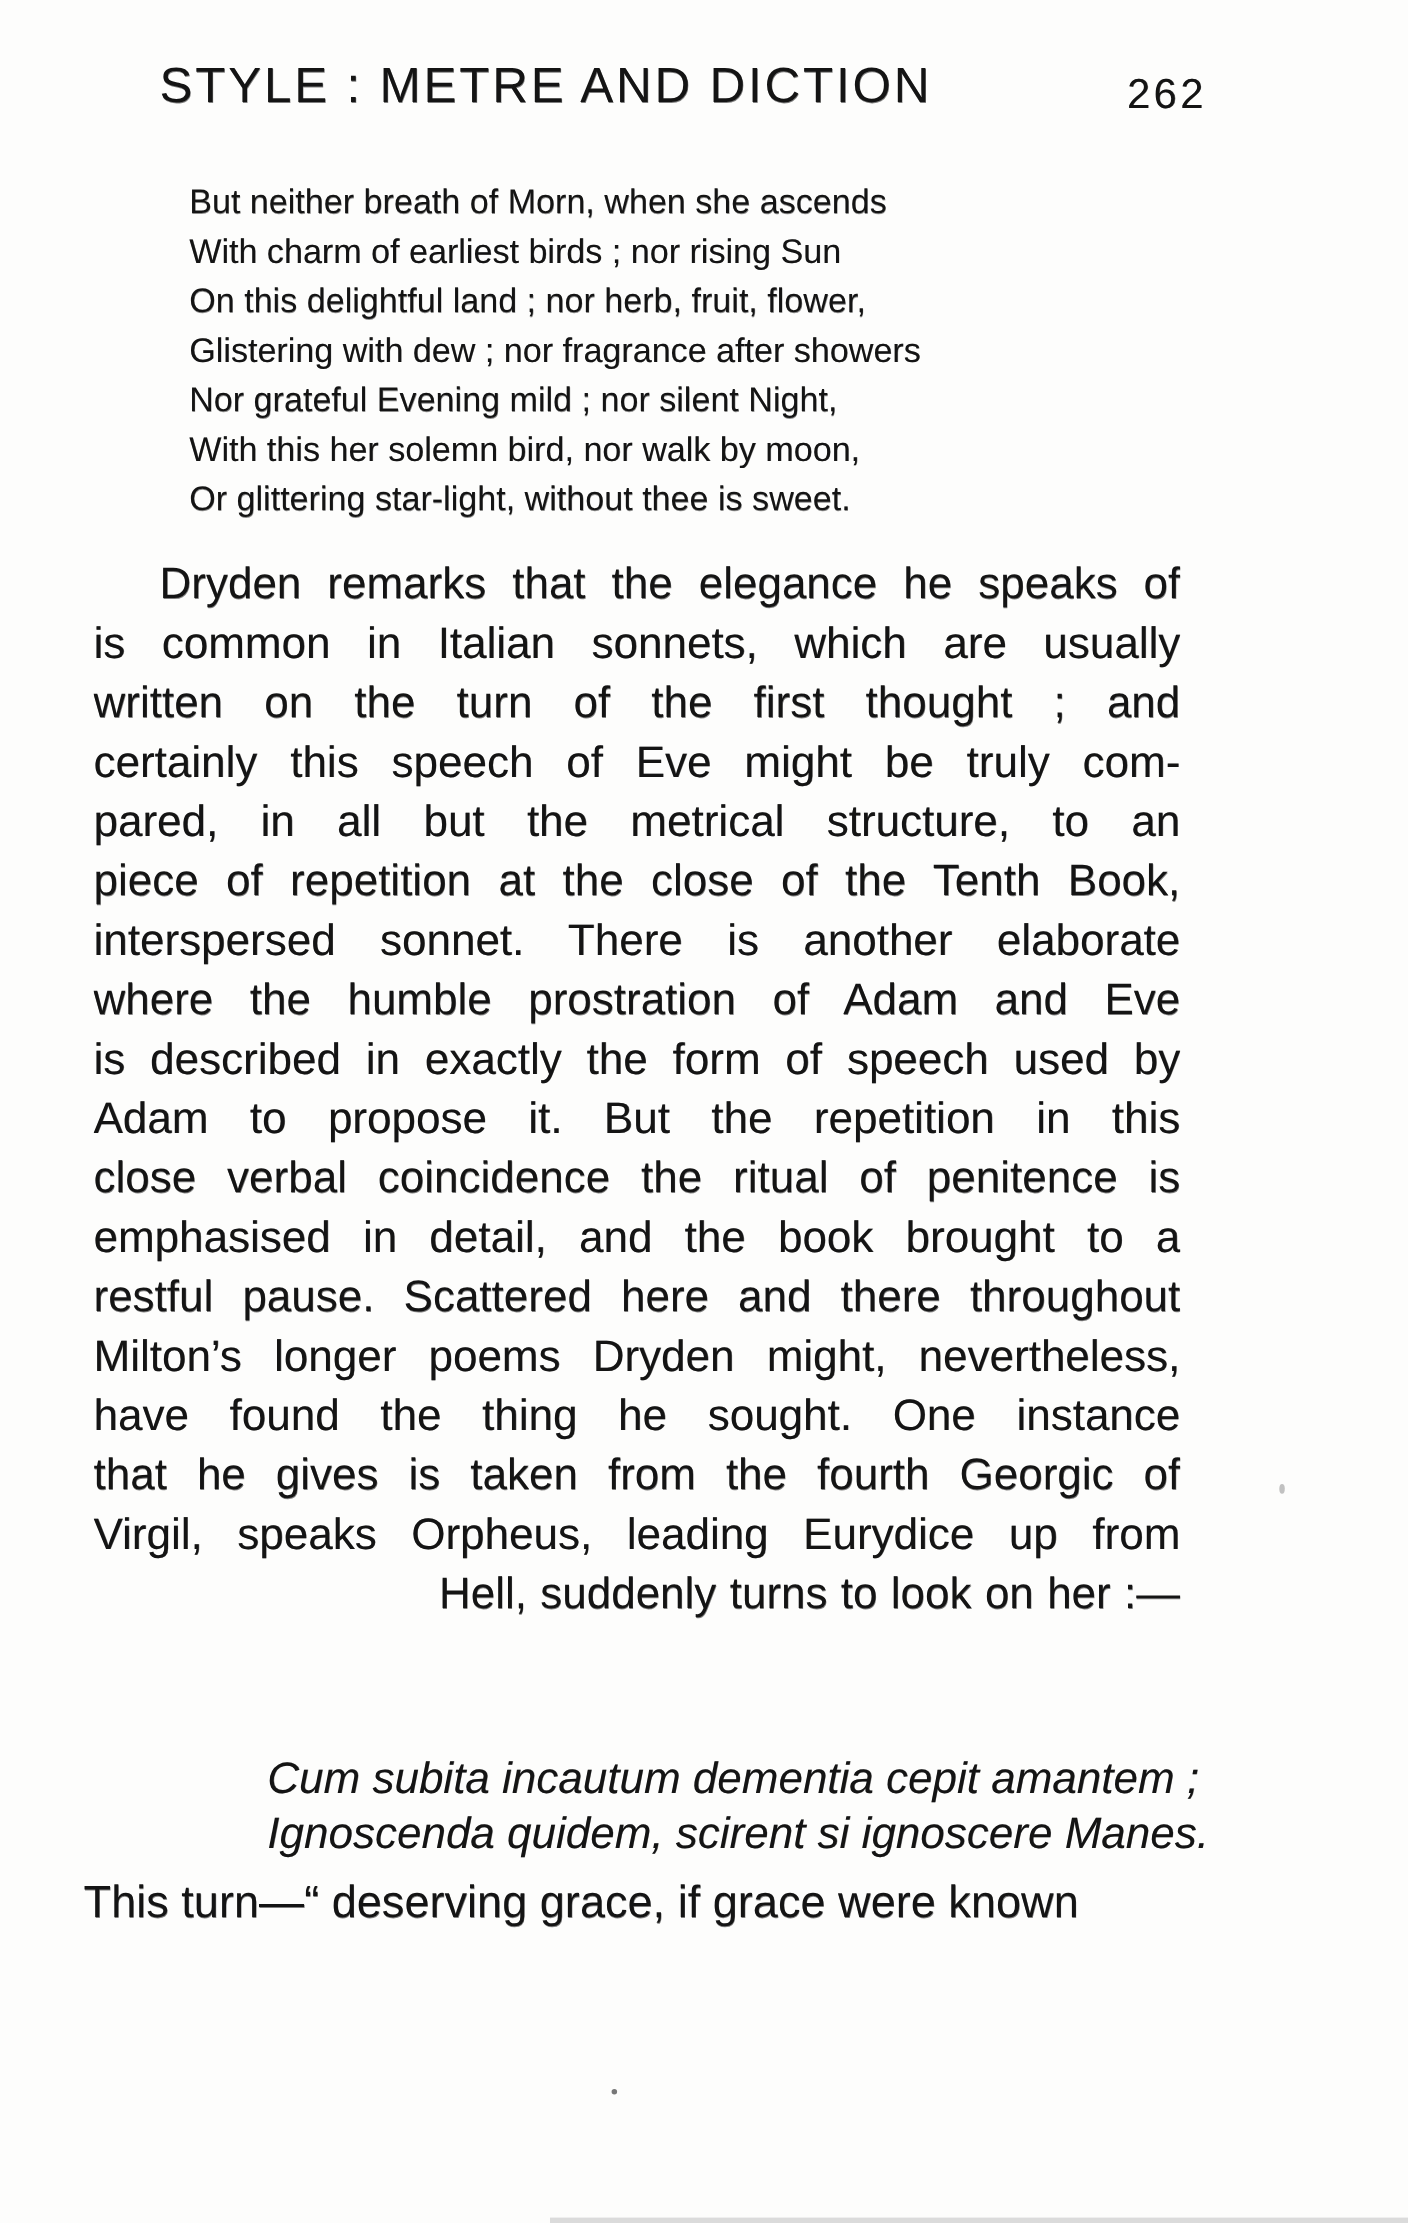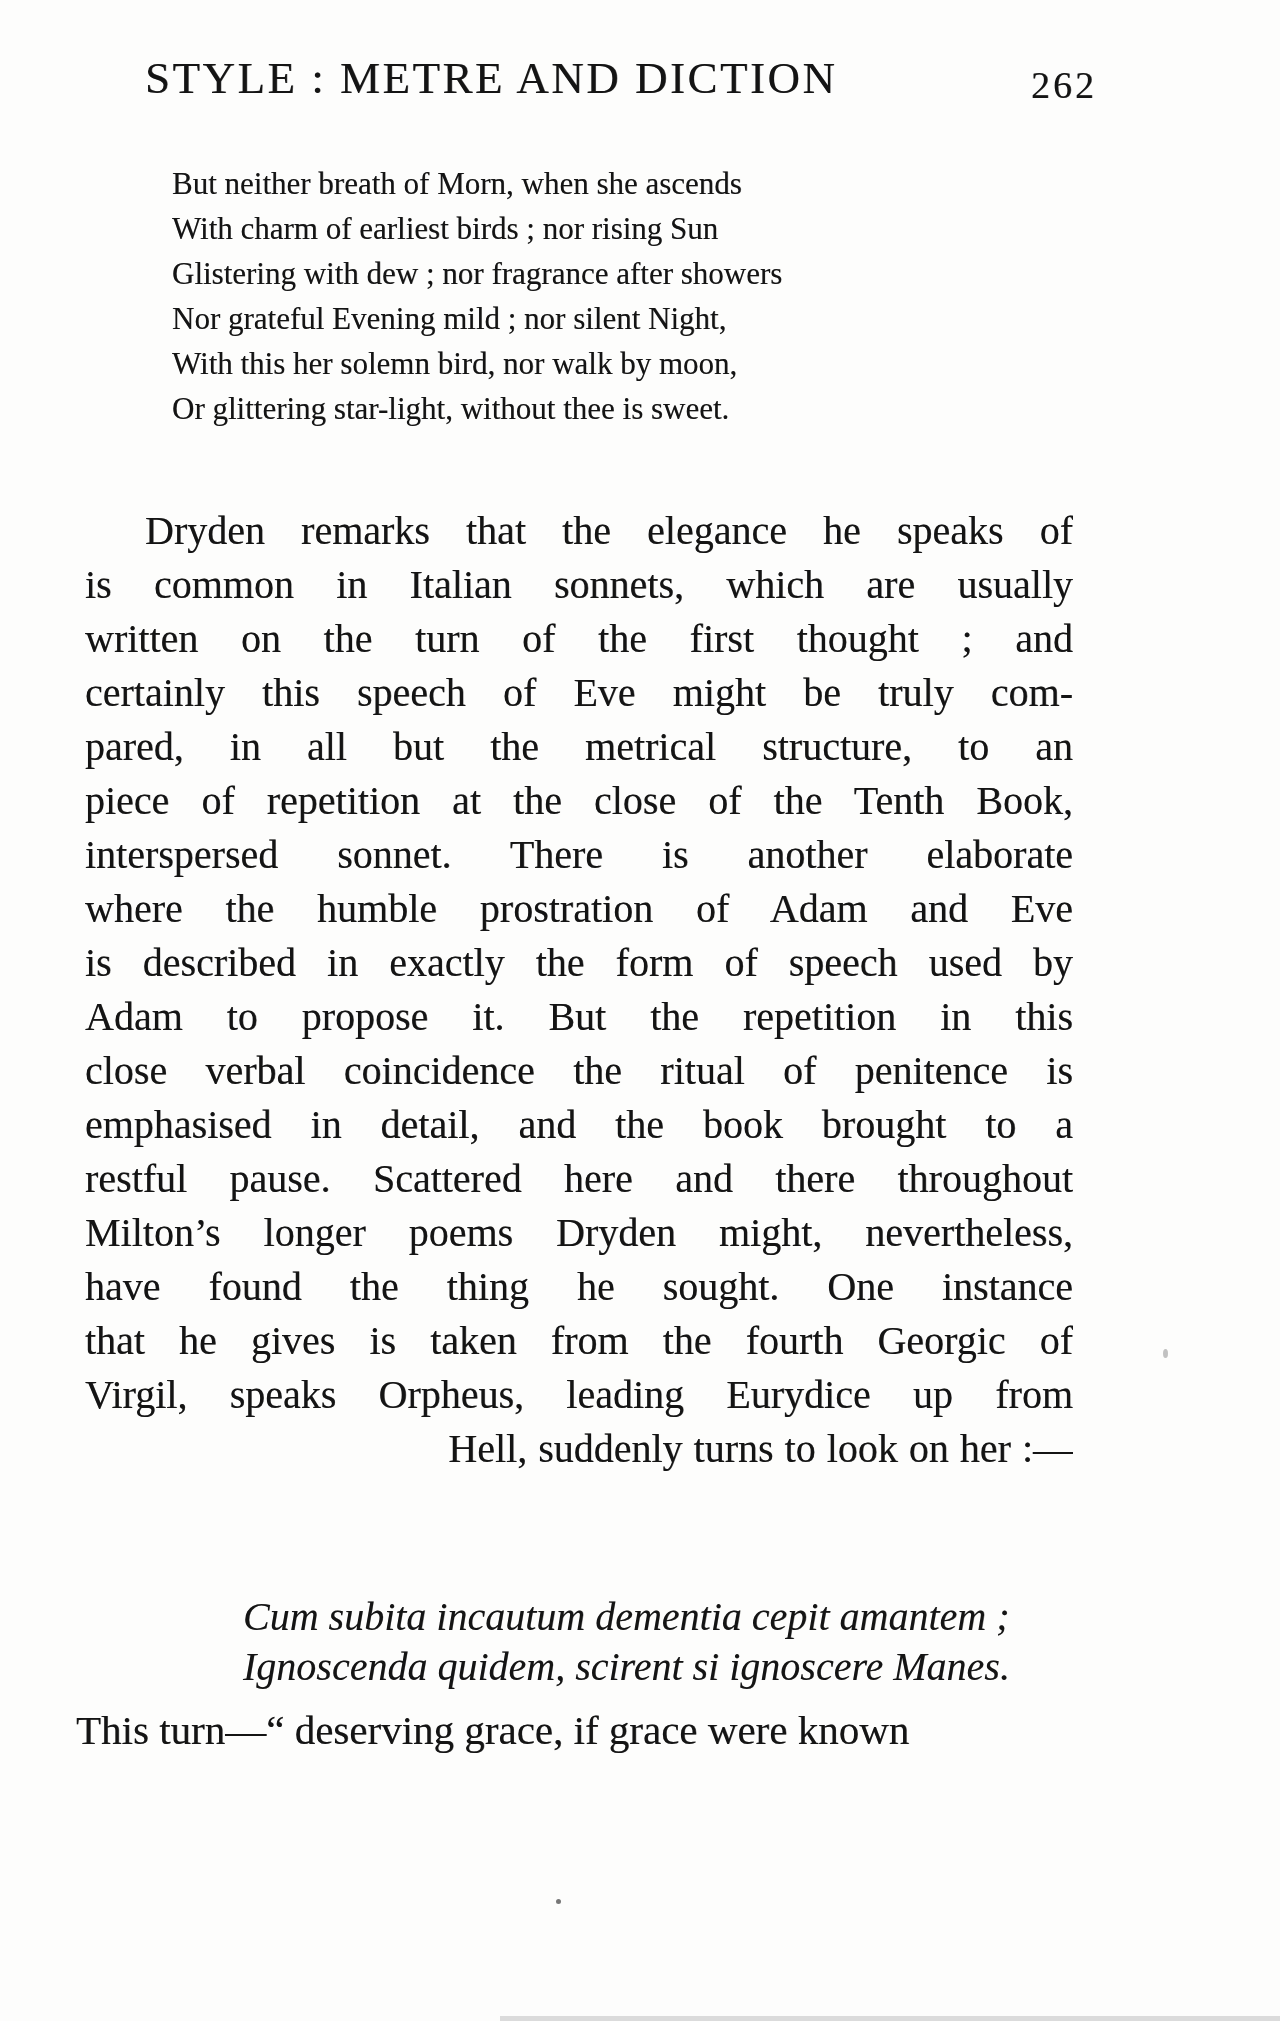--- a/index.html
+++ b/index.html
@@ -6,21 +6,21 @@
     margin: 0;
     padding: 0;
     background: #ffffff;
   }
   .page {
     position: relative;
     width: 1280px;
     height: 2021px;
     background: #fdfdfc;
     overflow: hidden;
-    font-family: Liberation Serif, serif;
+    font-family: Liberation Sans, sans-serif;
     color: #141414;
   }
   
   .header {
     position: absolute;
     top: 52px;
     left: 145px;
     width: 952px;
     display: flex;
     justify-content: space-between;
@@ -134,20 +134,21 @@
 <div class="page">
 
   <div class="header">
     <span class="header-title">STYLE : METRE AND DICTION</span>
     <span class="page-number">262</span>
   </div>
 
   <div class="poem">
     <div>But neither breath of Morn, when she ascends</div>
     <div>With charm of earliest birds ; nor rising Sun</div>
+    <div>On this delightful land ; nor herb, fruit, flower,</div>
     <div>Glistering with dew ; nor fragrance after showers</div>
     <div>Nor grateful Evening mild ; nor silent Night,</div>
     <div>With this her solemn bird, nor walk by moon,</div>
     <div>Or glittering star-light, without thee is sweet.</div>
   </div>
 
   <div class="prose">
     <div class="pline justify first">Dryden remarks that the elegance he speaks of</div>
     <div class="pline justify">is common in Italian sonnets, which are usually</div>
     <div class="pline justify">written on the turn of the first thought ; and</div>

